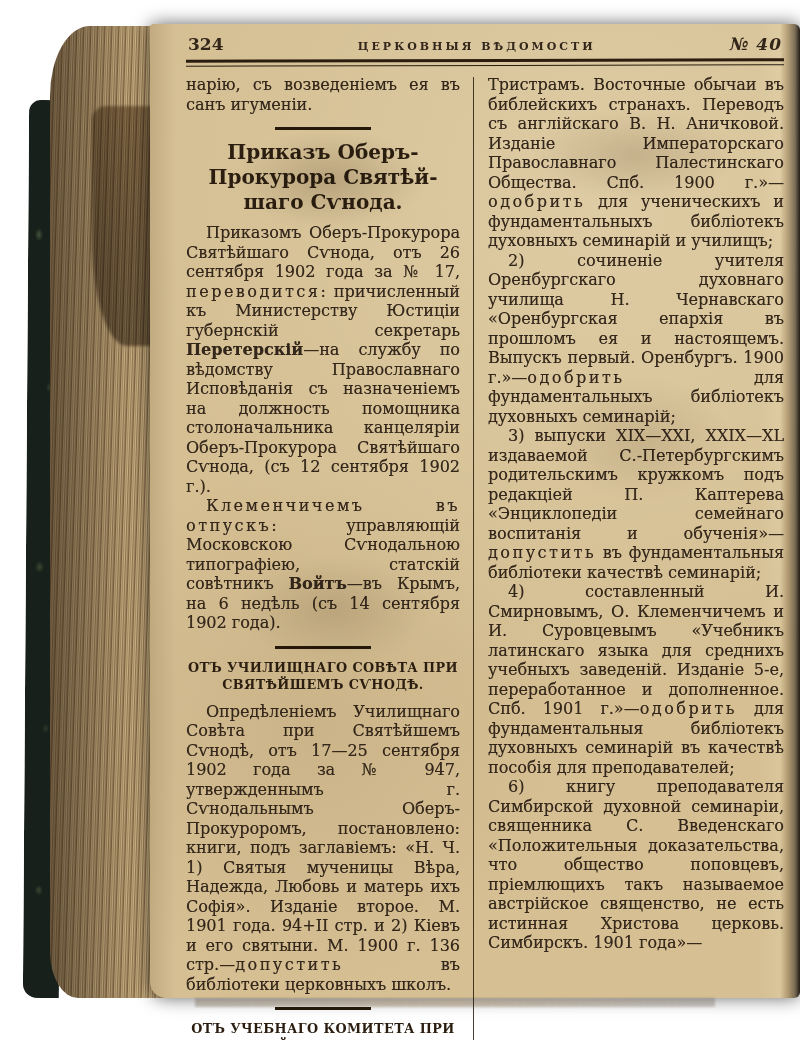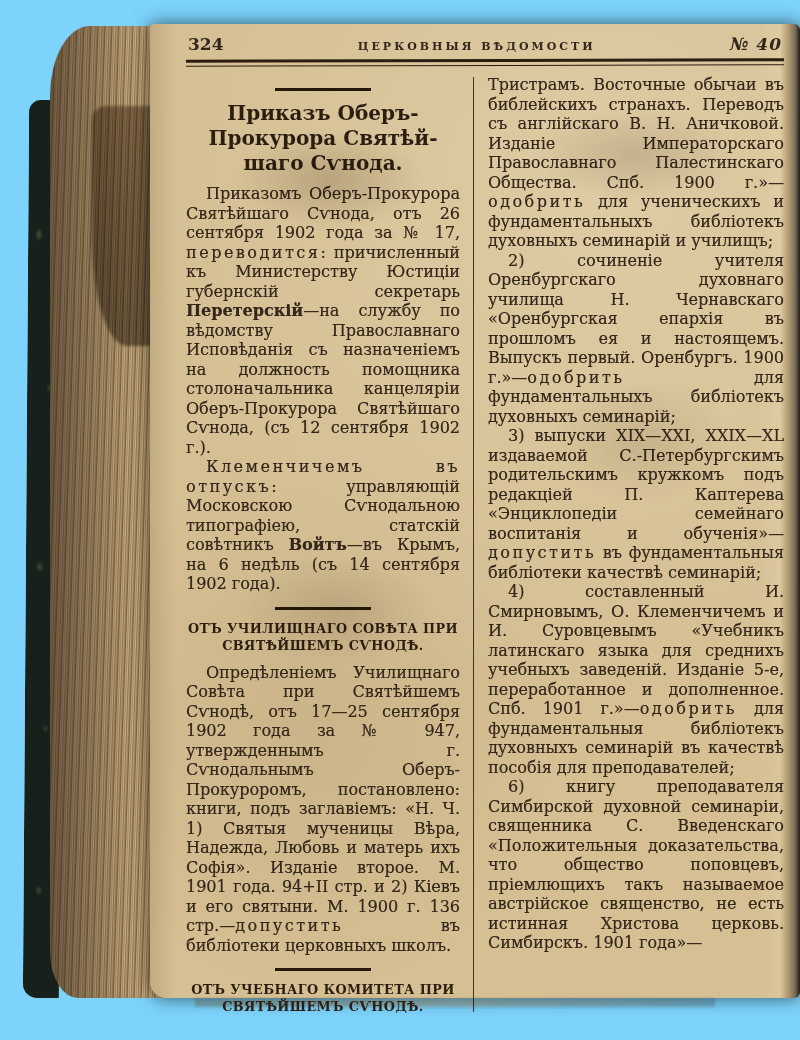--- a/index.html
+++ b/index.html
@@ -1,18 +1,18 @@
 <!DOCTYPE html>
 <html><head>
 <meta charset="utf-8">
 <style>
   html, body { margin:0; padding:0; background:#090705; }
   .stage {
     position:relative; width:800px; height:1040px; overflow:hidden;
-    background:#7dd3fc;
+    background:#ffffff;
     font-family:"DejaVu Serif", "Liberation Serif", serif;
   }
   
   .cover {
     position:absolute; left:26px; top:100px; width:36px; height:898px;
     background-image:
       radial-gradient(7px 11px at 30% 15%, #42523c 0%, transparent 60%),
       radial-gradient(6px 9px at 62% 32%, #2e3c2e 0%, transparent 60%),
       radial-gradient(8px 10px at 38% 52%, #3a4733 0%, transparent 60%),
       radial-gradient(6px 8px at 58% 70%, #2c3a2c 0%, transparent 60%),
@@ -115,20 +115,21 @@
       <span class="num">324</span>
       <span class="title">ЦЕРКОВНЫЯ ВѢДОМОСТИ</span>
       <span class="issue">№ 40</span>
     </div>
     <div class="rule-double"></div>
 
     <div class="columns">
       <div class="divider"></div>
 
       <div class="col-left">
+        <p class="bt">нарію, съ возведеніемъ ея въ санъ игуменіи.</p>
 
         <hr class="rule-short">
 
         <div class="prikaz-title">
           <span>Приказъ Оберъ-Прокурора Святѣй-</span><br>
           <span>шаго Сѵнода.</span>
         </div>
 
         <p class="bt indent"><span>Приказомъ Оберъ-Прокурора Святѣйшаго Сѵнода, отъ 26 сентября 1902 года за № 17, </span><span class="spaced">переводится:</span><span> причисленный къ Министерству Юстиціи губернскій секретарь </span><span class="bold">Перетерскій</span><span>—на службу по вѣдомству Православнаго Исповѣданія съ назначеніемъ на должность помощника столоначальника канцеляріи Оберъ-Прокурора Святѣйшаго Сѵнода, (съ 12 сентября 1902 г.).</span></p>
 

